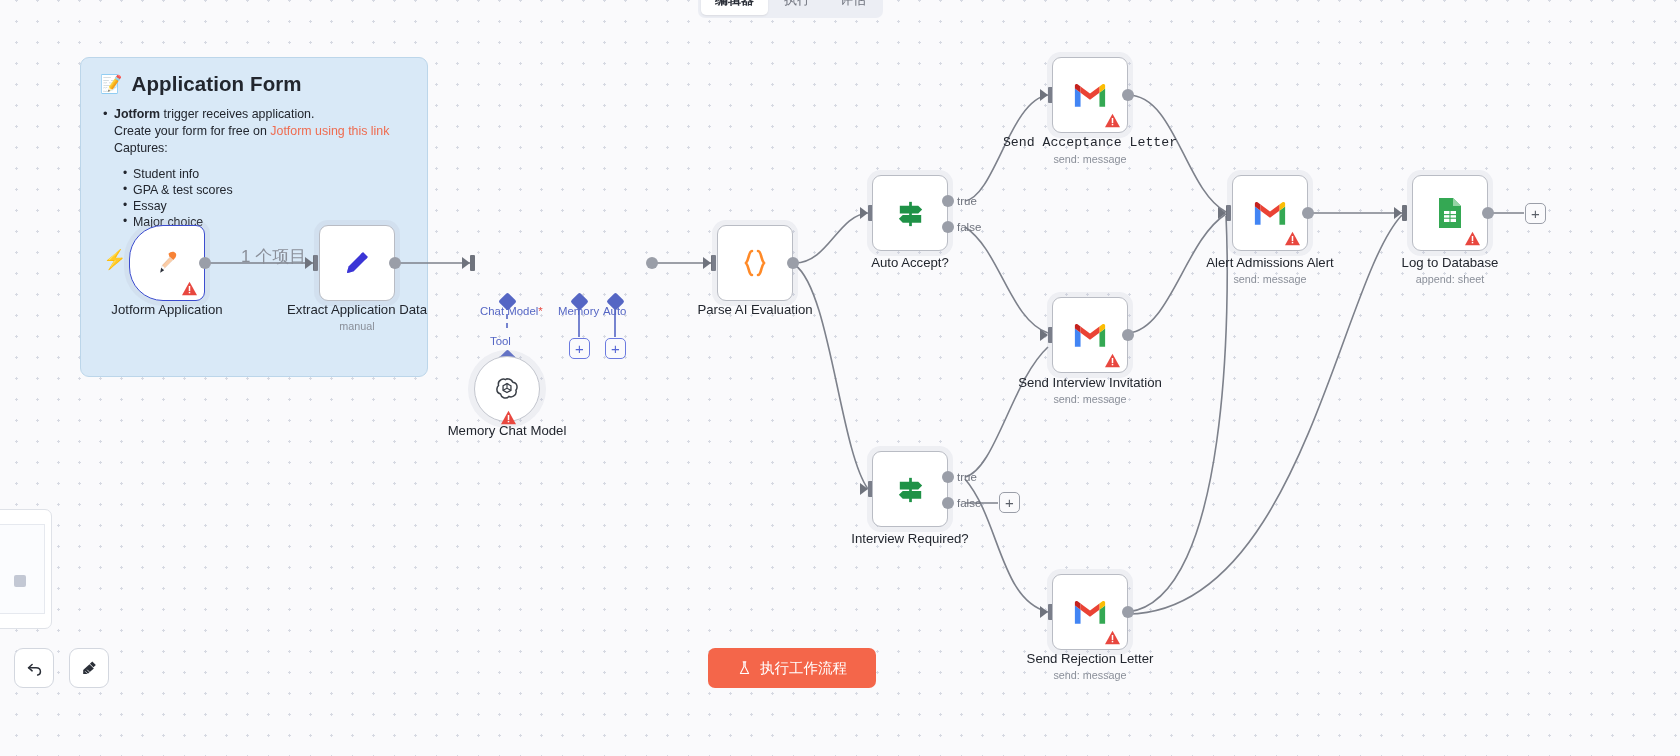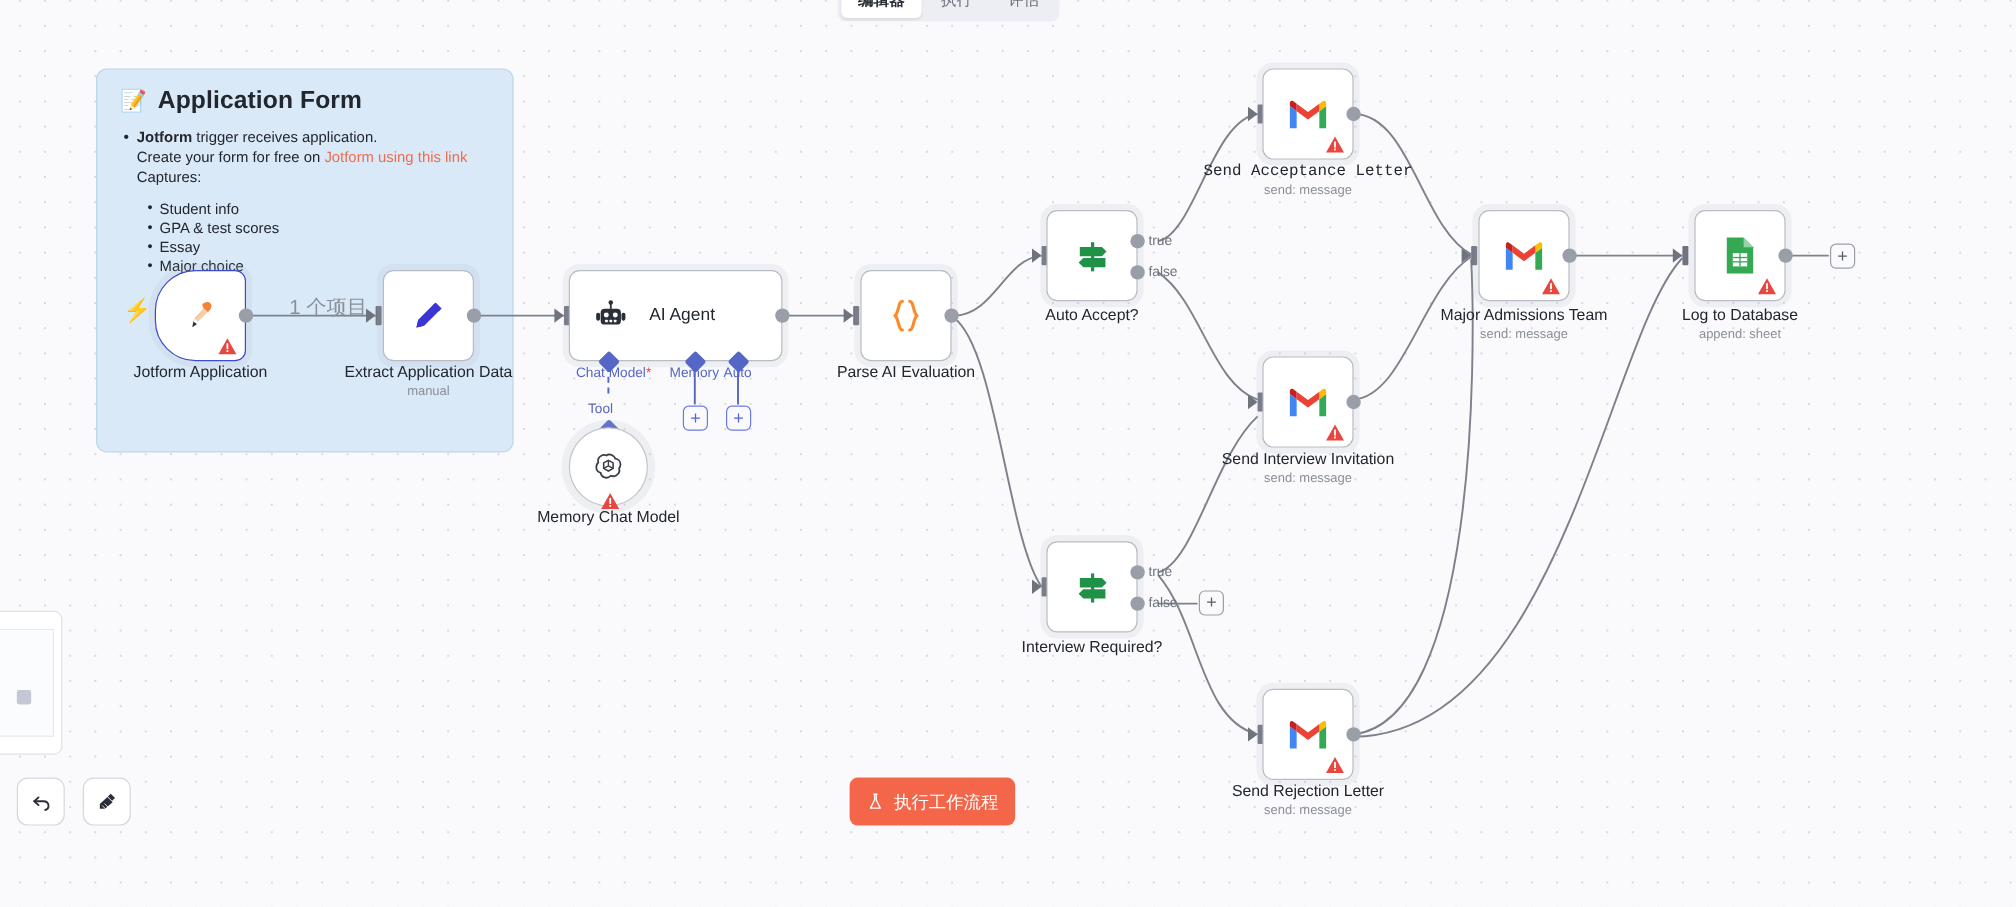--- a/index.html
+++ b/index.html
@@ -181,21 +181,21 @@
   .ctrlbtn {
     position: absolute; width: 40px; height: 40px;
     background: #fff; border: 1px solid #d3d7df; border-radius: 9px;
     display:flex; align-items:center; justify-content:center;
     font-size: 17px; color: #2b2f38;
   }
 
   
   #execbtn {
     position: absolute; left: 708px; top: 648px;
-    width: 138px; height: 40px;
+    width: 168px; height: 40px;
     background: #f4664a; color: #fff;
     border-radius: 7px;
     display:flex; align-items:center; justify-content:center; gap: 8px;
     font-size: 14.5px;
   }
   #execbtn .flask { font-size: 14px; }
 </style>
 </head>
 <body>
 
@@ -304,37 +304,20 @@
         <path d="M6,26 L7.2,21 L11,24.8 Z" fill="#3b35d6"></path>
       </svg>
     </div>
   </div>
   <div class="outdot" style="left:389px; top:257px;"></div>
   <div class="caption" style="left:357px; top:302px;">Extract Application Data</div>
   <div class="subcaption" style="left:357px; top:320px;">manual</div>
 
   <div class="inarrow" style="left:462px; top:257px;"></div>
   <div class="inbar" style="left:470px; top:255px;"></div>
-  <div class="node wide" style="left:474px; top:225px;">
-    <div class="nicon">
-      <svg viewBox="0 0 32 32" width="30" height="30">
-        <rect x="7" y="10" width="18" height="14" rx="3.5" fill="#2b2f38"></rect>
-        <rect x="3" y="13.5" width="3.5" height="7" rx="1.6" fill="#2b2f38"></rect>
-        <rect x="25.5" y="13.5" width="3.5" height="7" rx="1.6" fill="#2b2f38"></rect>
-        <rect x="15.2" y="5" width="1.6" height="5" fill="#2b2f38"></rect>
-        <circle cx="16" cy="4.3" r="2" fill="#2b2f38"></circle>
-        <circle cx="12" cy="15.5" r="2.2" fill="#fff"></circle>
-        <circle cx="20" cy="15.5" r="2.2" fill="#fff"></circle>
-        <rect x="11" y="19.6" width="2.3" height="2.3" rx=".5" fill="#fff"></rect>
-        <rect x="14.85" y="19.6" width="2.3" height="2.3" rx=".5" fill="#fff"></rect>
-        <rect x="18.7" y="19.6" width="2.3" height="2.3" rx=".5" fill="#fff"></rect>
-      </svg>
-    </div>
-    <div class="ntext">AI Agent</div>
-  </div>
   <div class="outdot" style="left:646px; top:257px;"></div>
 
   <div class="diamond" style="left:501px; top:295px;"></div>
   <div class="subport-label" style="left:480px; top:305px;text-align:right;"><span>Chat Model</span><span class="req">*</span></div>
   <div class="diamond" style="left:573px; top:295px;"></div>
   <div class="subport-label" style="left:558px; top:305px;">Memory</div>
   <div class="diamond" style="left:609px; top:295px;"></div>
   <div class="subport-label" style="left:603px; top:305px;">Auto</div>
   <div class="subport-label" style="left:490px; top:335px;">Tool</div>
   <div class="plusbtn blue" style="left:569px; top:338px;">+</div>
@@ -485,21 +468,21 @@
         <path d="M8,4.4 L18,11.8 L28,4.4 L28,11 L18,18.4 L8,11 Z" fill="#ea4335"></path>
       </svg>
     </div>
     <svg class="warn" viewBox="0 0 20 18">
       <path d="M10 1 L19 17 L1 17 Z" fill="#e8473f"></path>
       <rect x="9.1" y="6" width="1.8" height="6" fill="#fff"></rect>
       <rect x="9.1" y="13" width="1.8" height="1.8" fill="#fff"></rect>
     </svg>
   </div>
   <div class="outdot" style="left:1302px; top:207px;"></div>
-  <div class="caption" style="left:1270px; top:255px;">Major Admissions Team</div>
+  <div class="caption" style="left:1270px; top:255px;">Alert Admissions Alert</div>
   <div class="subcaption" style="left:1270px; top:273px;">send: message</div>
 
   <div class="inarrow" style="left:1394px; top:207px;"></div>
   <div class="inbar" style="left:1402px; top:205px;"></div>
   <div class="node" style="left:1412px; top:175px;">
     <div class="nicon">
       <svg viewBox="0 0 28 34" width="30" height="34">
         <path d="M3,2 L17,2 L25,10 L25,32 L3,32 Z" fill="#34a853"></path>
         <path d="M17,2 L25,10 L17,10 Z" fill="#96d3a5"></path>
         <rect x="8" y="15" width="12" height="11" fill="#fff"></rect>

